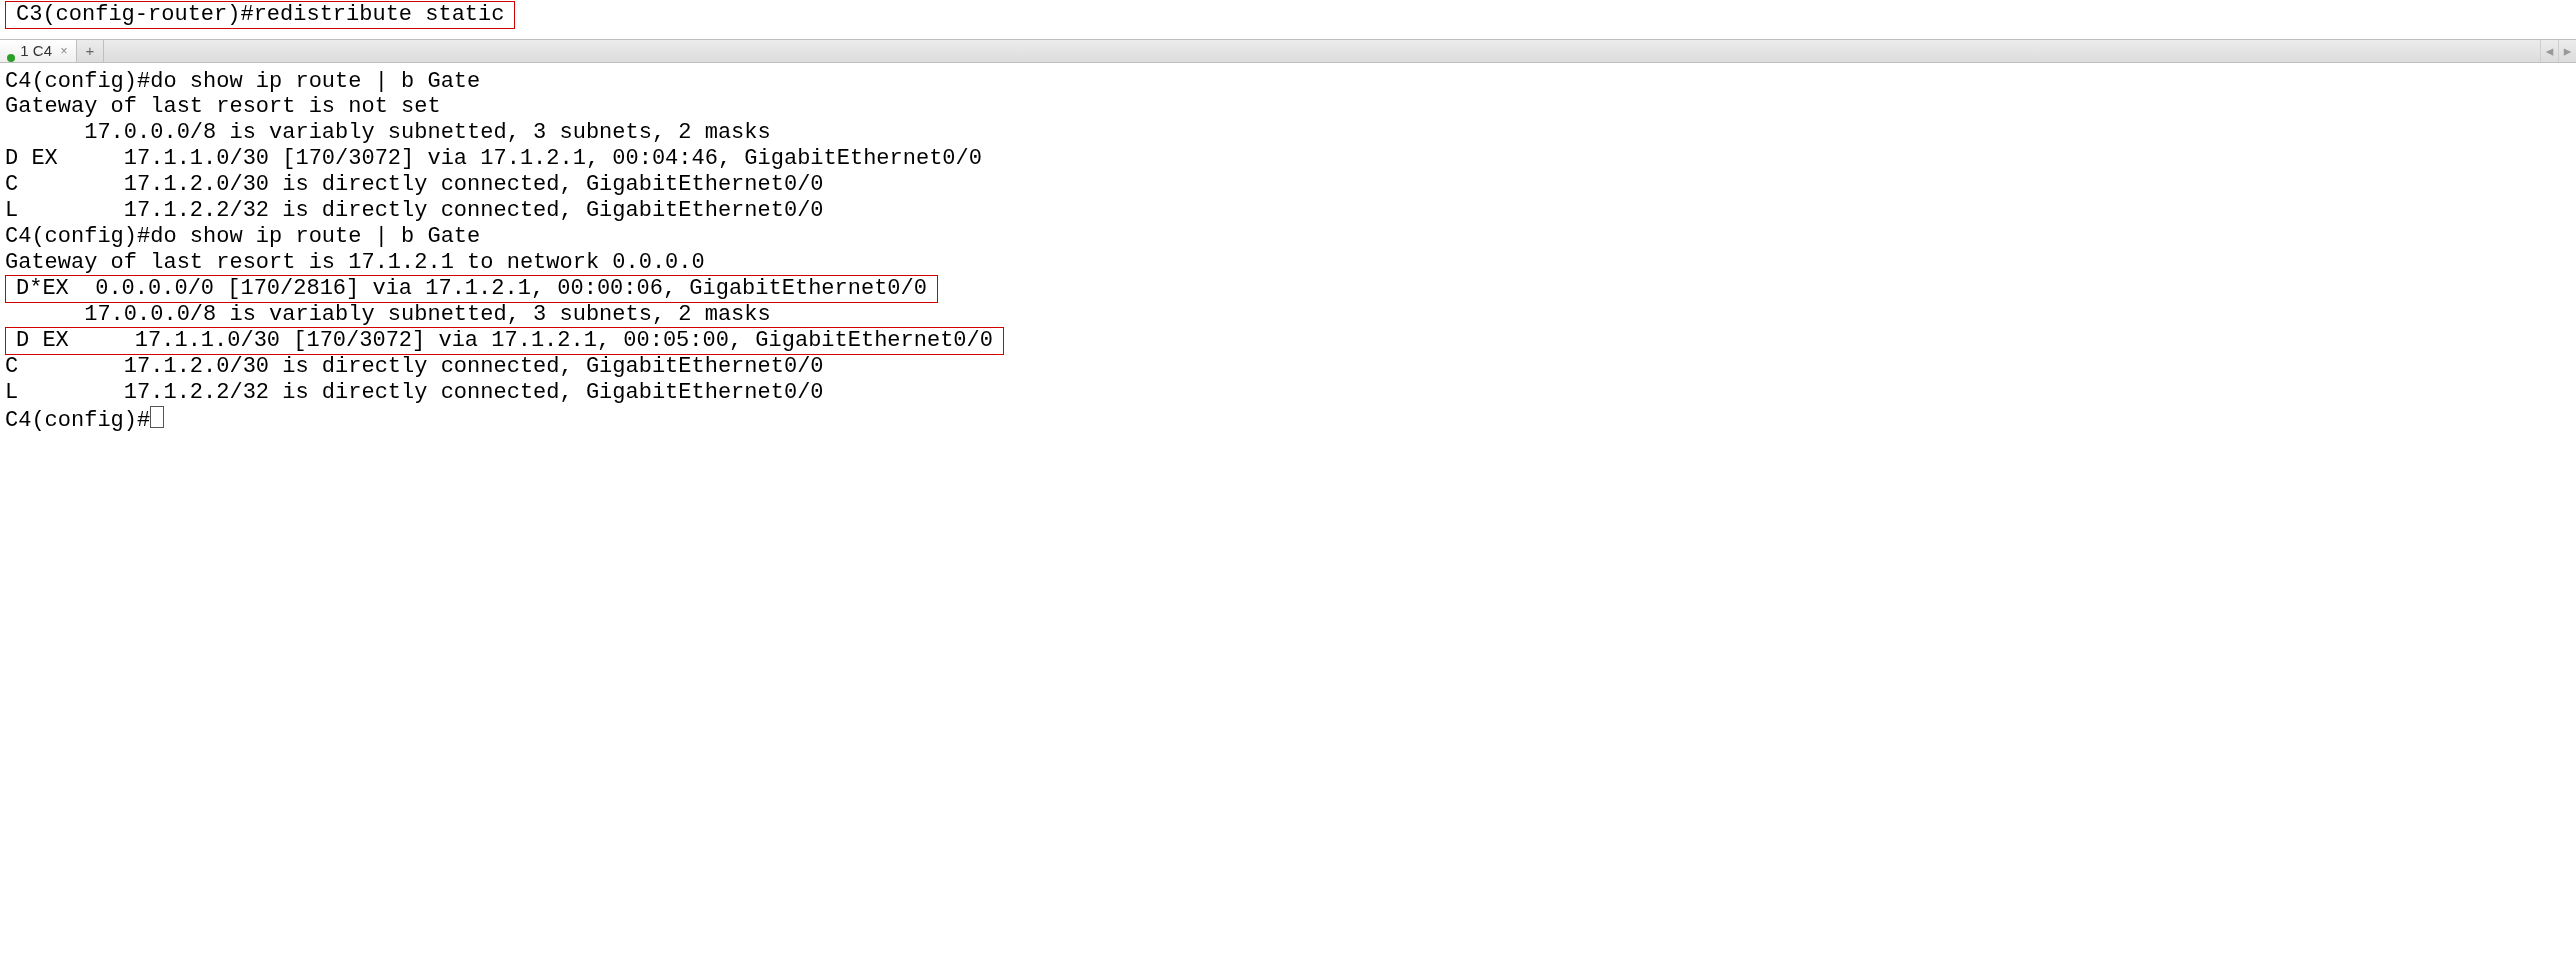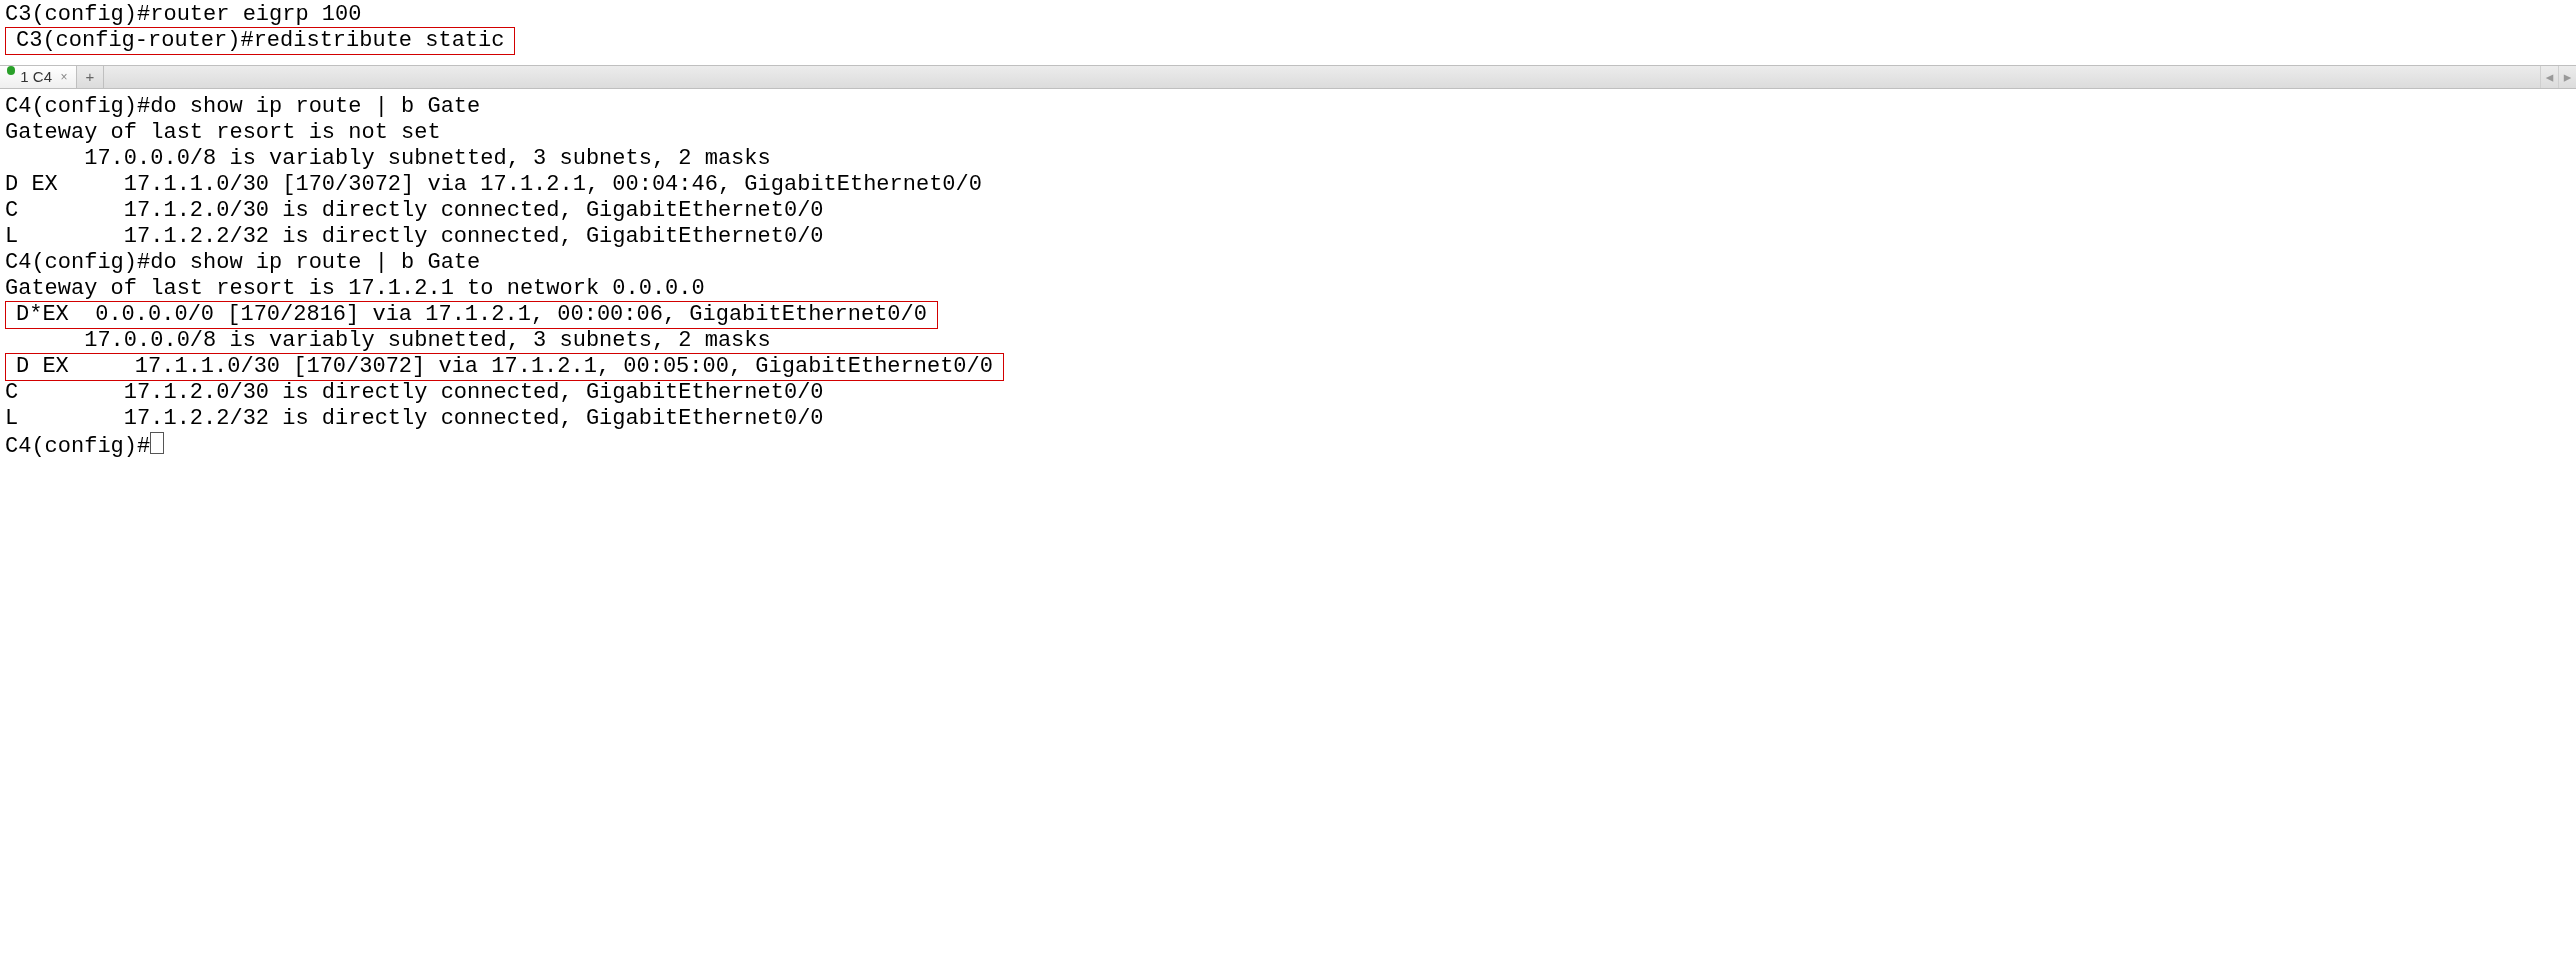--- a/index.html
+++ b/index.html
@@ -49,21 +49,21 @@
     background: linear-gradient(#ececec, #dcdcdc);
     border-top: 0.8px solid #bfbfbf;
     border-bottom: 0.8px solid #bfbfbf;
     font-size: 15px;
     font-family: "Segoe UI", "Helvetica", sans-serif;
     color: #333;
     line-height: 22px;
   }
   .tab {
     display: flex;
-    align-items: flex-start;
+    align-items: flex-end;
     padding: 0 8.5px 0 6.8px;
     border-right: 0.8px solid #bfbfbf;
     background: linear-gradient(#f4f4f4, #e4e4e4);
     gap: 5px;
   }
   .tab.active {
     background: linear-gradient(#ffffff, #efefef);
   }
   .tab .dot {
     width: 8.5px;
@@ -90,21 +90,21 @@
     display: flex;
     align-items: center;
     justify-content: center;
     color: #999;
     border-left: 0.8px solid #cfcfcf;
   }
 </style>
 </head>
 <body>
 
-<div class="term" id="top-term"><span class="line">C3(config)#router eigrp 100</span><span class="line"><span class="hl-red">C3(config-router)#redistribute static</span></span></div>
+<div class="term" id="top-term"><span class="line"><span class="hl-red">C3(config-router)#redistribute static</span></span></div>
 
 <div class="tabbar">
   <div class="tab active">
     <span class="dot"></span>
     <span>1 C4</span>
     <span class="close">×</span>
   </div>
   <div class="addtab">
     <span>+</span>
   </div>

